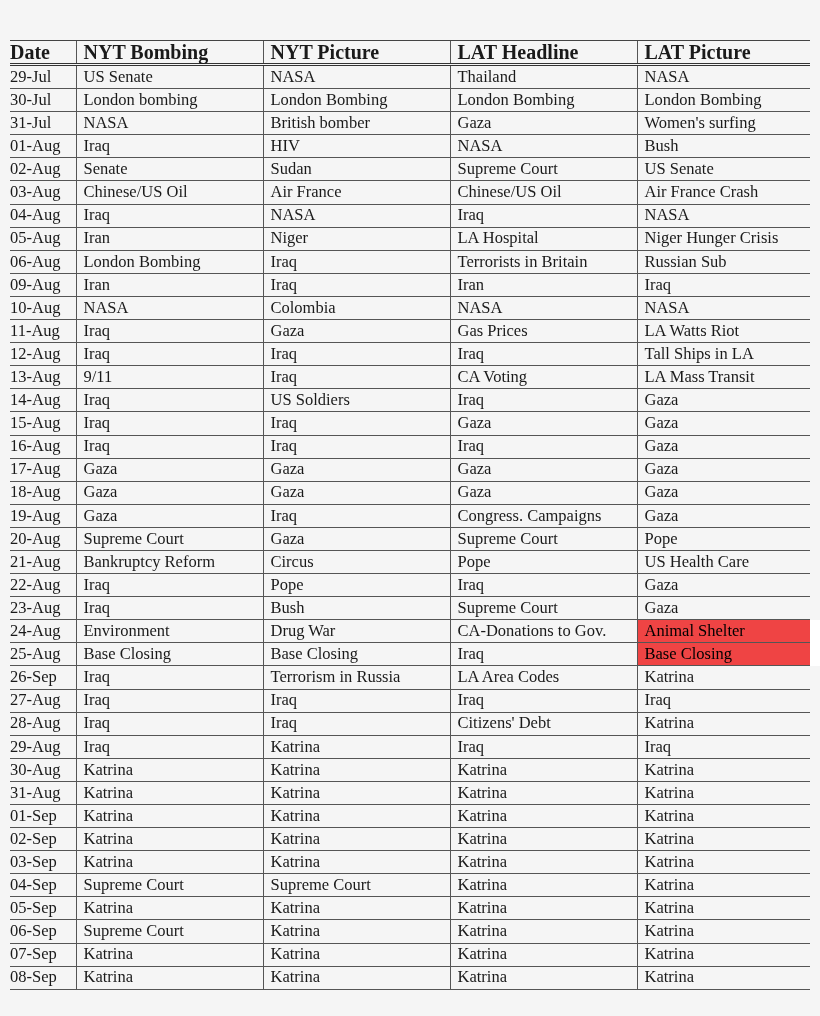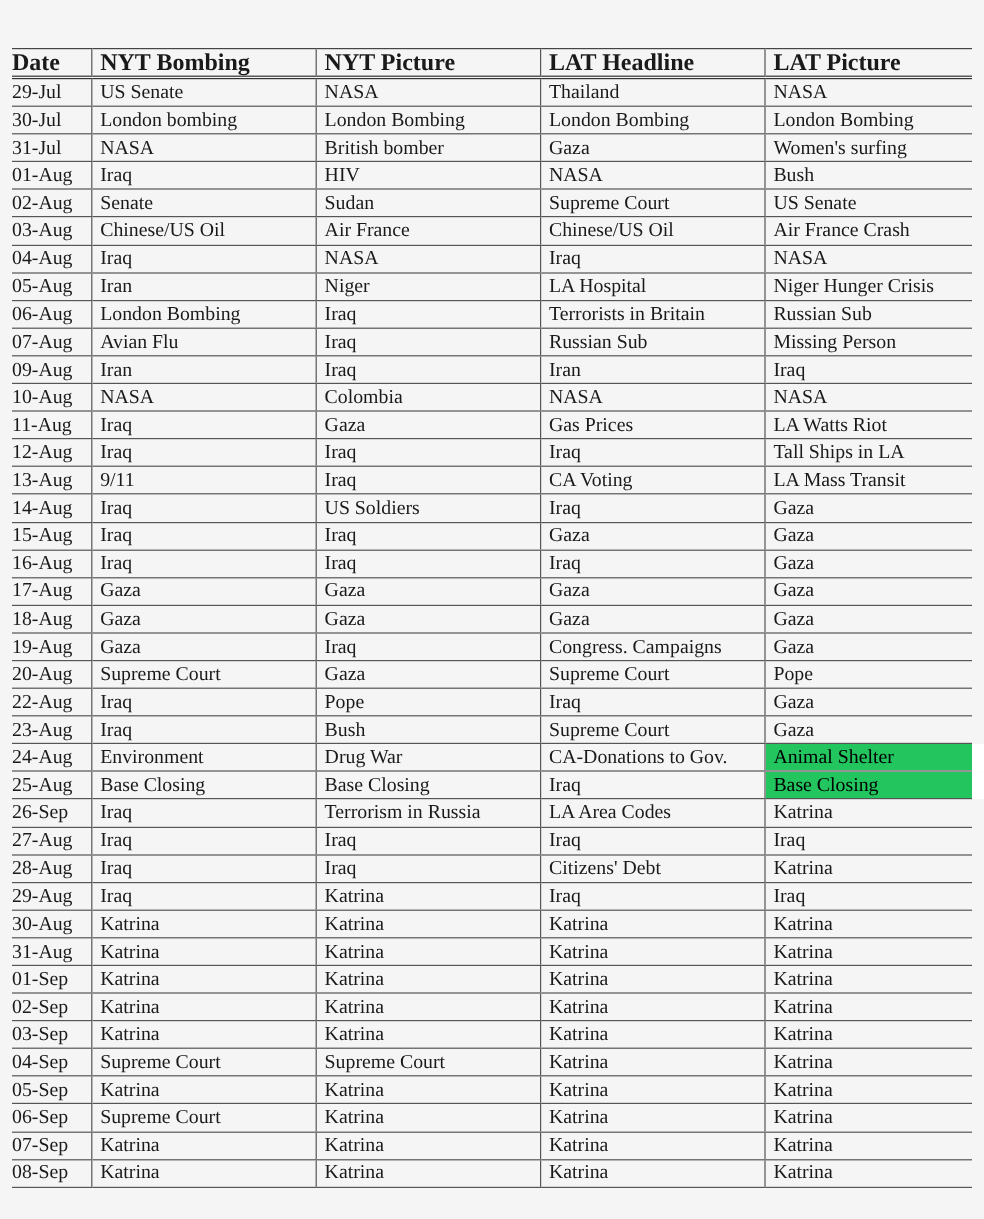--- a/index.html
+++ b/index.html
@@ -53,21 +53,21 @@
       border-top: 1.5px solid #444;
       border-bottom: 3px double #333;
       font-size: 20px;
     }
     table.news td.date {
       text-align: left;
       padding-right: 8px;
       padding-left: 0;
     }
     table.news td.hl-white {
-      background: #22c55e;
+      background: #ef4444;
       color: #000;
       position: relative;
     }
     table.news td.hl-white::after {
       content: "";
       position: absolute;
       top: 0;
       bottom: -1px;
       right: -10px;
       width: 10px;
@@ -153,27 +153,20 @@
           <td>Niger Hunger Crisis</td>
         </tr>
         <tr>
           <td class="date">06-Aug</td>
           <td>London Bombing</td>
           <td>Iraq</td>
           <td>Terrorists in Britain</td>
           <td>Russian Sub</td>
         </tr>
         <tr>
-          <td class="date">07-Aug</td>
-          <td>Avian Flu</td>
-          <td>Iraq</td>
-          <td>Russian Sub</td>
-          <td>Missing Person</td>
-        </tr>
-        <tr>
           <td class="date">09-Aug</td>
           <td>Iran</td>
           <td>Iraq</td>
           <td>Iran</td>
           <td>Iraq</td>
         </tr>
         <tr>
           <td class="date">10-Aug</td>
           <td>NASA</td>
           <td>Colombia</td>
@@ -242,20 +235,27 @@
           <td>Iraq</td>
           <td>Congress. Campaigns</td>
           <td>Gaza</td>
         </tr>
         <tr>
           <td class="date">20-Aug</td>
           <td>Supreme Court</td>
           <td>Gaza</td>
           <td>Supreme Court</td>
           <td>Pope</td>
+        </tr>
+        <tr>
+          <td class="date">21-Aug</td>
+          <td>Bankruptcy Reform</td>
+          <td>Circus</td>
+          <td>Pope</td>
+          <td>US Health Care</td>
         </tr>
         <tr>
           <td class="date">22-Aug</td>
           <td>Iraq</td>
           <td>Pope</td>
           <td>Iraq</td>
           <td>Gaza</td>
         </tr>
         <tr>
           <td class="date">23-Aug</td>

